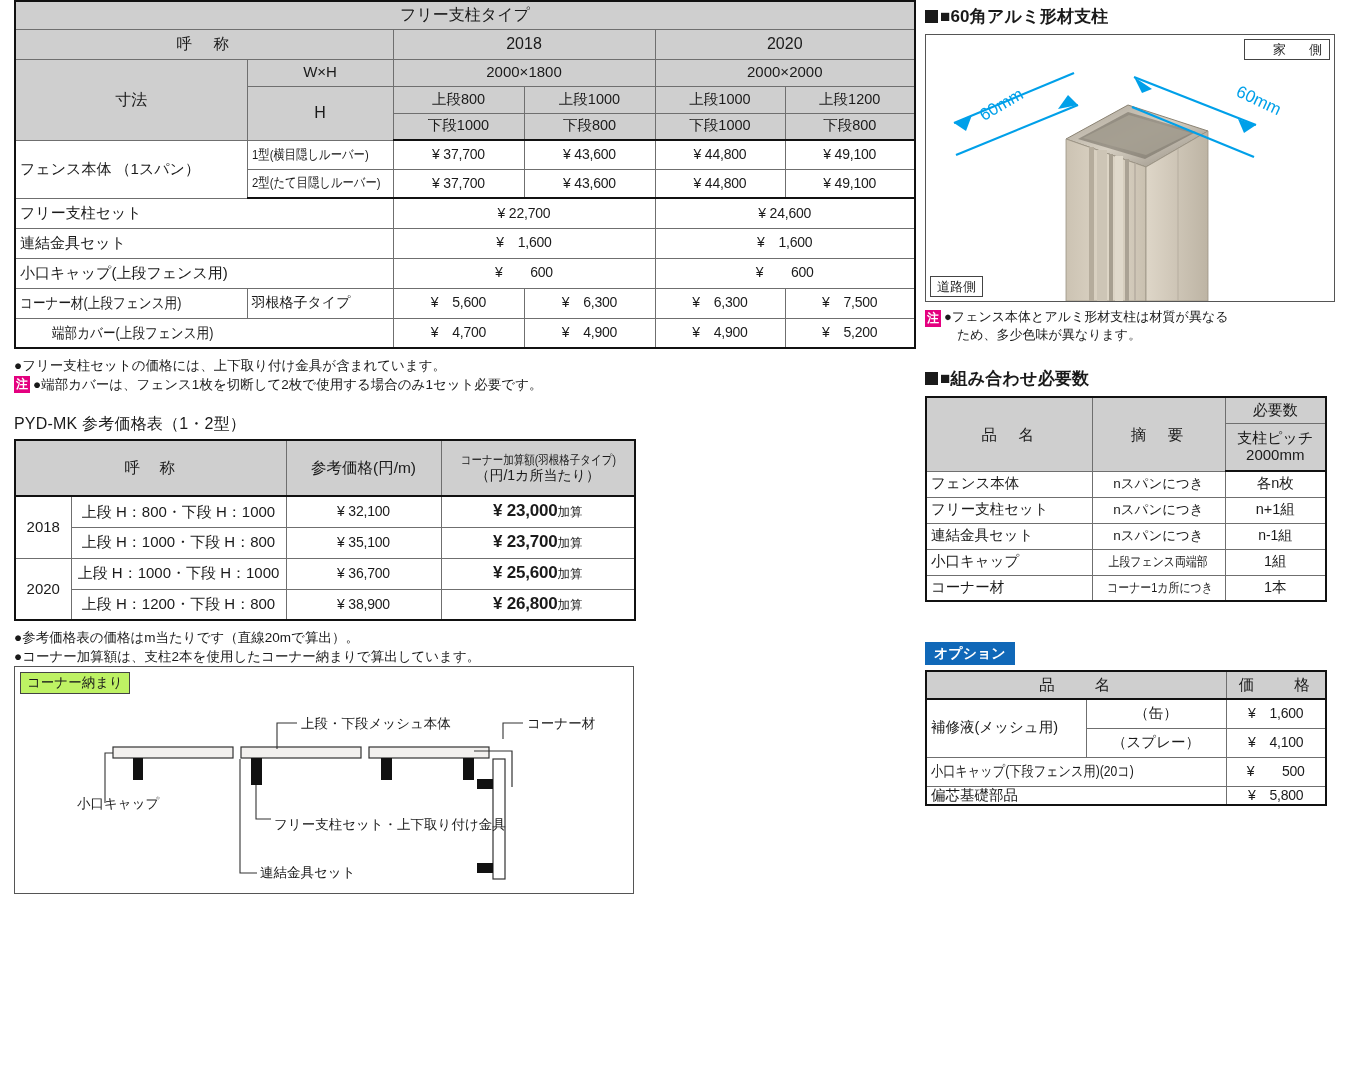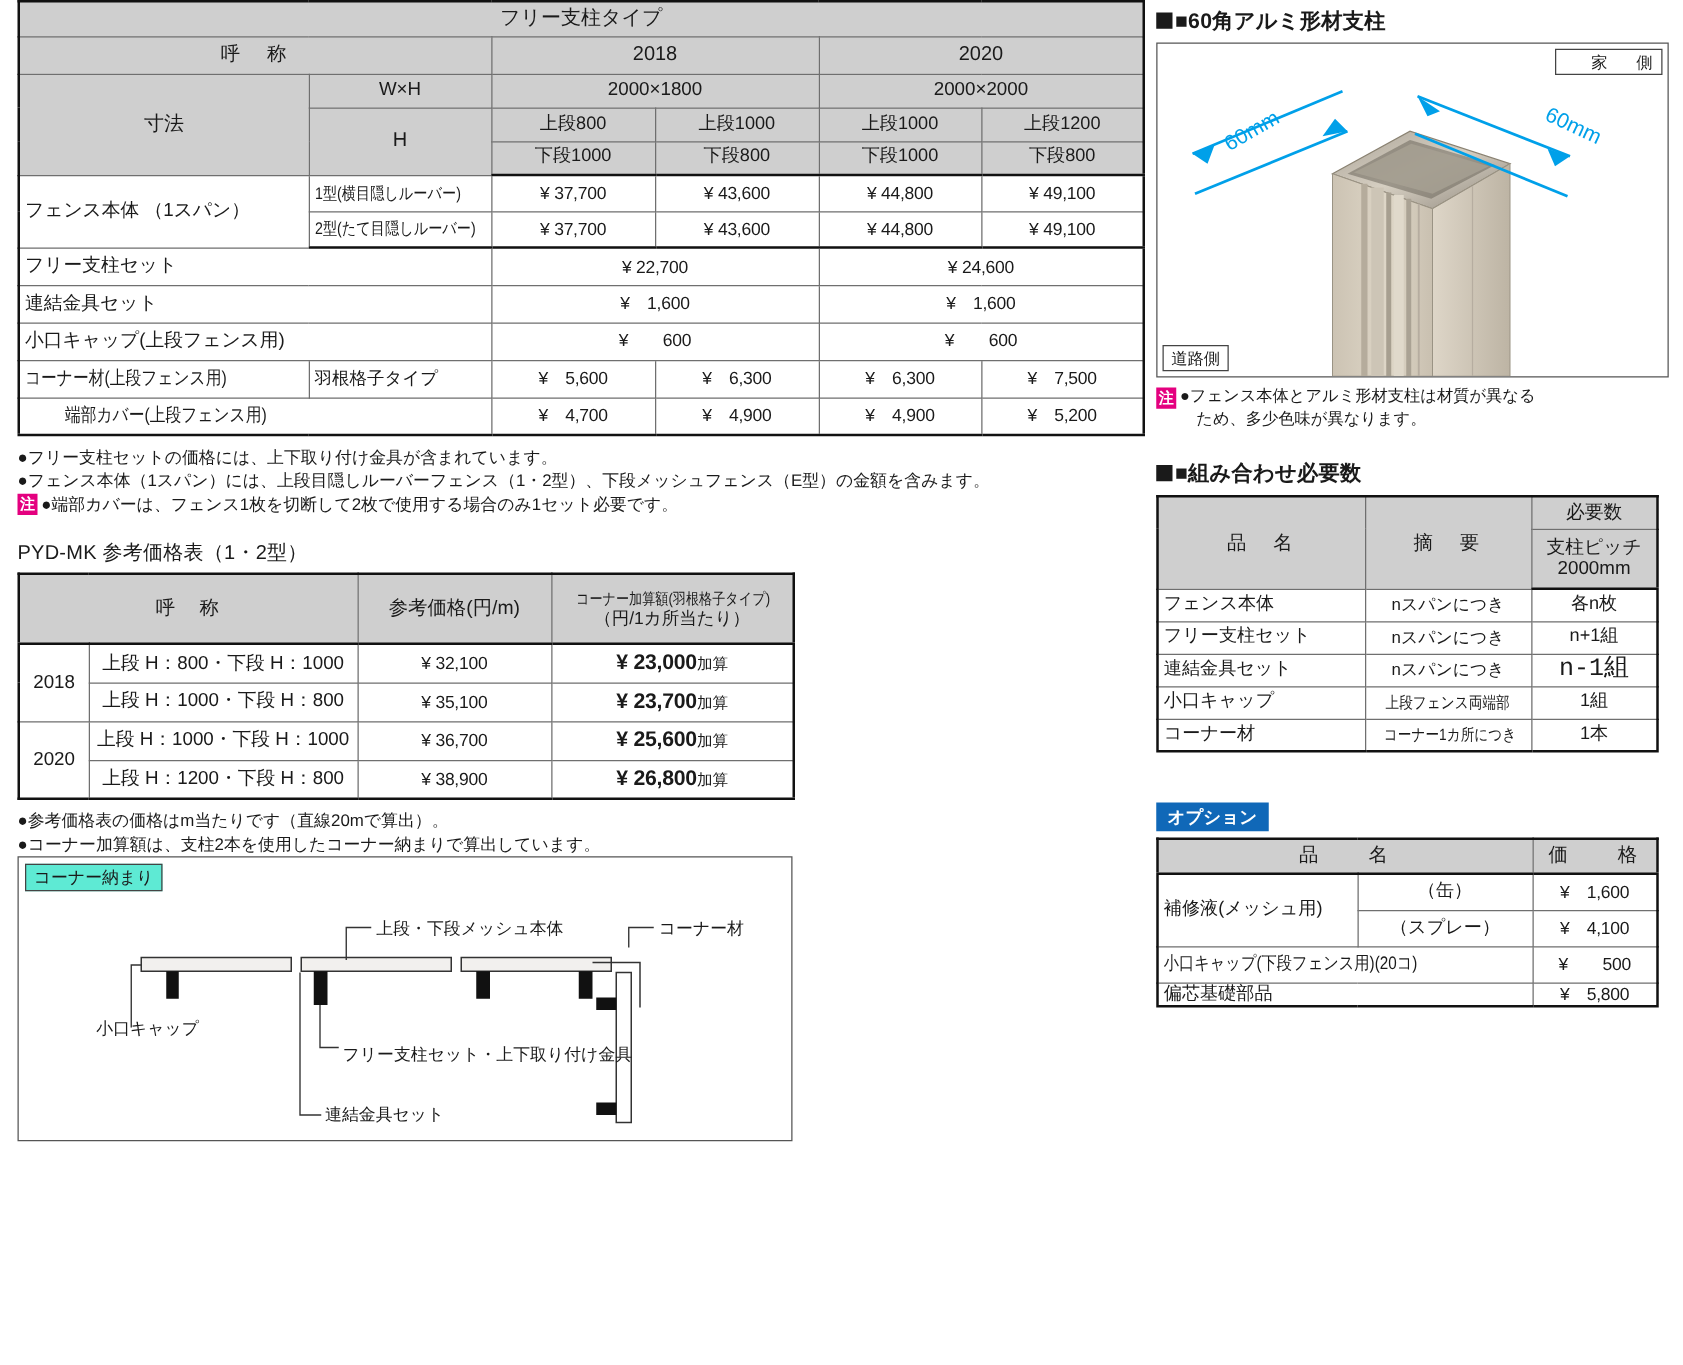--- a/index.html
+++ b/index.html
@@ -150,21 +150,21 @@
     white-space: nowrap;
     color: #1a1a1a;
   }
   .dbox-tag {
     position: absolute;
     left: 5px; top: 5px;
     border: 1px solid #444;
     font-size: 13.5px;
     line-height: 18px;
     padding: 1px 6px;
-    background: #5eead4;
+    background: #bef264;
   }
 </style>
 </head>
 <body>
 
 <div class="col-left">
 
 
   <table class="grid outer" style="width:900px;">
     <colgroup>
@@ -248,21 +248,20 @@
         <td class="ctr price">¥　4,700</td>
         <td class="ctr price">¥　4,900</td>
         <td class="ctr price">¥　4,900</td>
         <td class="ctr price">¥　5,200</td>
       </tr>
     </tbody>
   </table>
 
   <div class="notes">
     <div class="note-line">●フリー支柱セットの価格には、上下取り付け金具が含まれています。</div>
-    <div class="note-line">●フェンス本体（1スパン）には、上段目隠しルーバーフェンス（1・2型）、下段メッシュフェンス（E型）の金額を含みます。</div>
     <div class="note-line">
       <span class="chu">注</span><span>●端部カバーは、フェンス1枚を切断して2枚で使用する場合のみ1セット必要です。</span>
     </div>
   </div>
 
   <div class="h-plain" style="margin-top:20px;">PYD-MK 参考価格表（1・2型）</div>
 
   <table class="grid outer" style="width:620px;">
     <colgroup>
       <col style="width:56px">
@@ -447,21 +446,21 @@
         <td class="ctr" style="font-size:14.5px;">各n枚</td>
       </tr>
       <tr>
         <td class="lft" style="height:26px;font-size:14.5px;">フリー支柱セット</td>
         <td class="ctr" style="font-size:13.5px;">nスパンにつき</td>
         <td class="ctr" style="font-size:14.5px;">n+1組</td>
       </tr>
       <tr>
         <td class="lft" style="height:26px;font-size:14.5px;">連結金具セット</td>
         <td class="ctr" style="font-size:13.5px;">nスパンにつき</td>
-        <td class="ctr" style="font-size:20px;font-family:Liberation Mono, monospace;">n-1組</td>
+        <td class="ctr" style="font-size:14px;">n-1組</td>
       </tr>
       <tr>
         <td class="lft" style="height:26px;font-size:14.5px;">小口キャップ</td>
         <td class="ctr"><span class="cond-c" style="font-size:13px;">上段フェンス両端部</span></td>
         <td class="ctr" style="font-size:14.5px;">1組</td>
       </tr>
       <tr class="thick-bot">
         <td class="lft" style="height:26px;font-size:14.5px;">コーナー材</td>
         <td class="ctr"><span class="cond-c" style="font-size:13px;">コーナー1カ所につき</span></td>
         <td class="ctr" style="font-size:14.5px;">1本</td>

